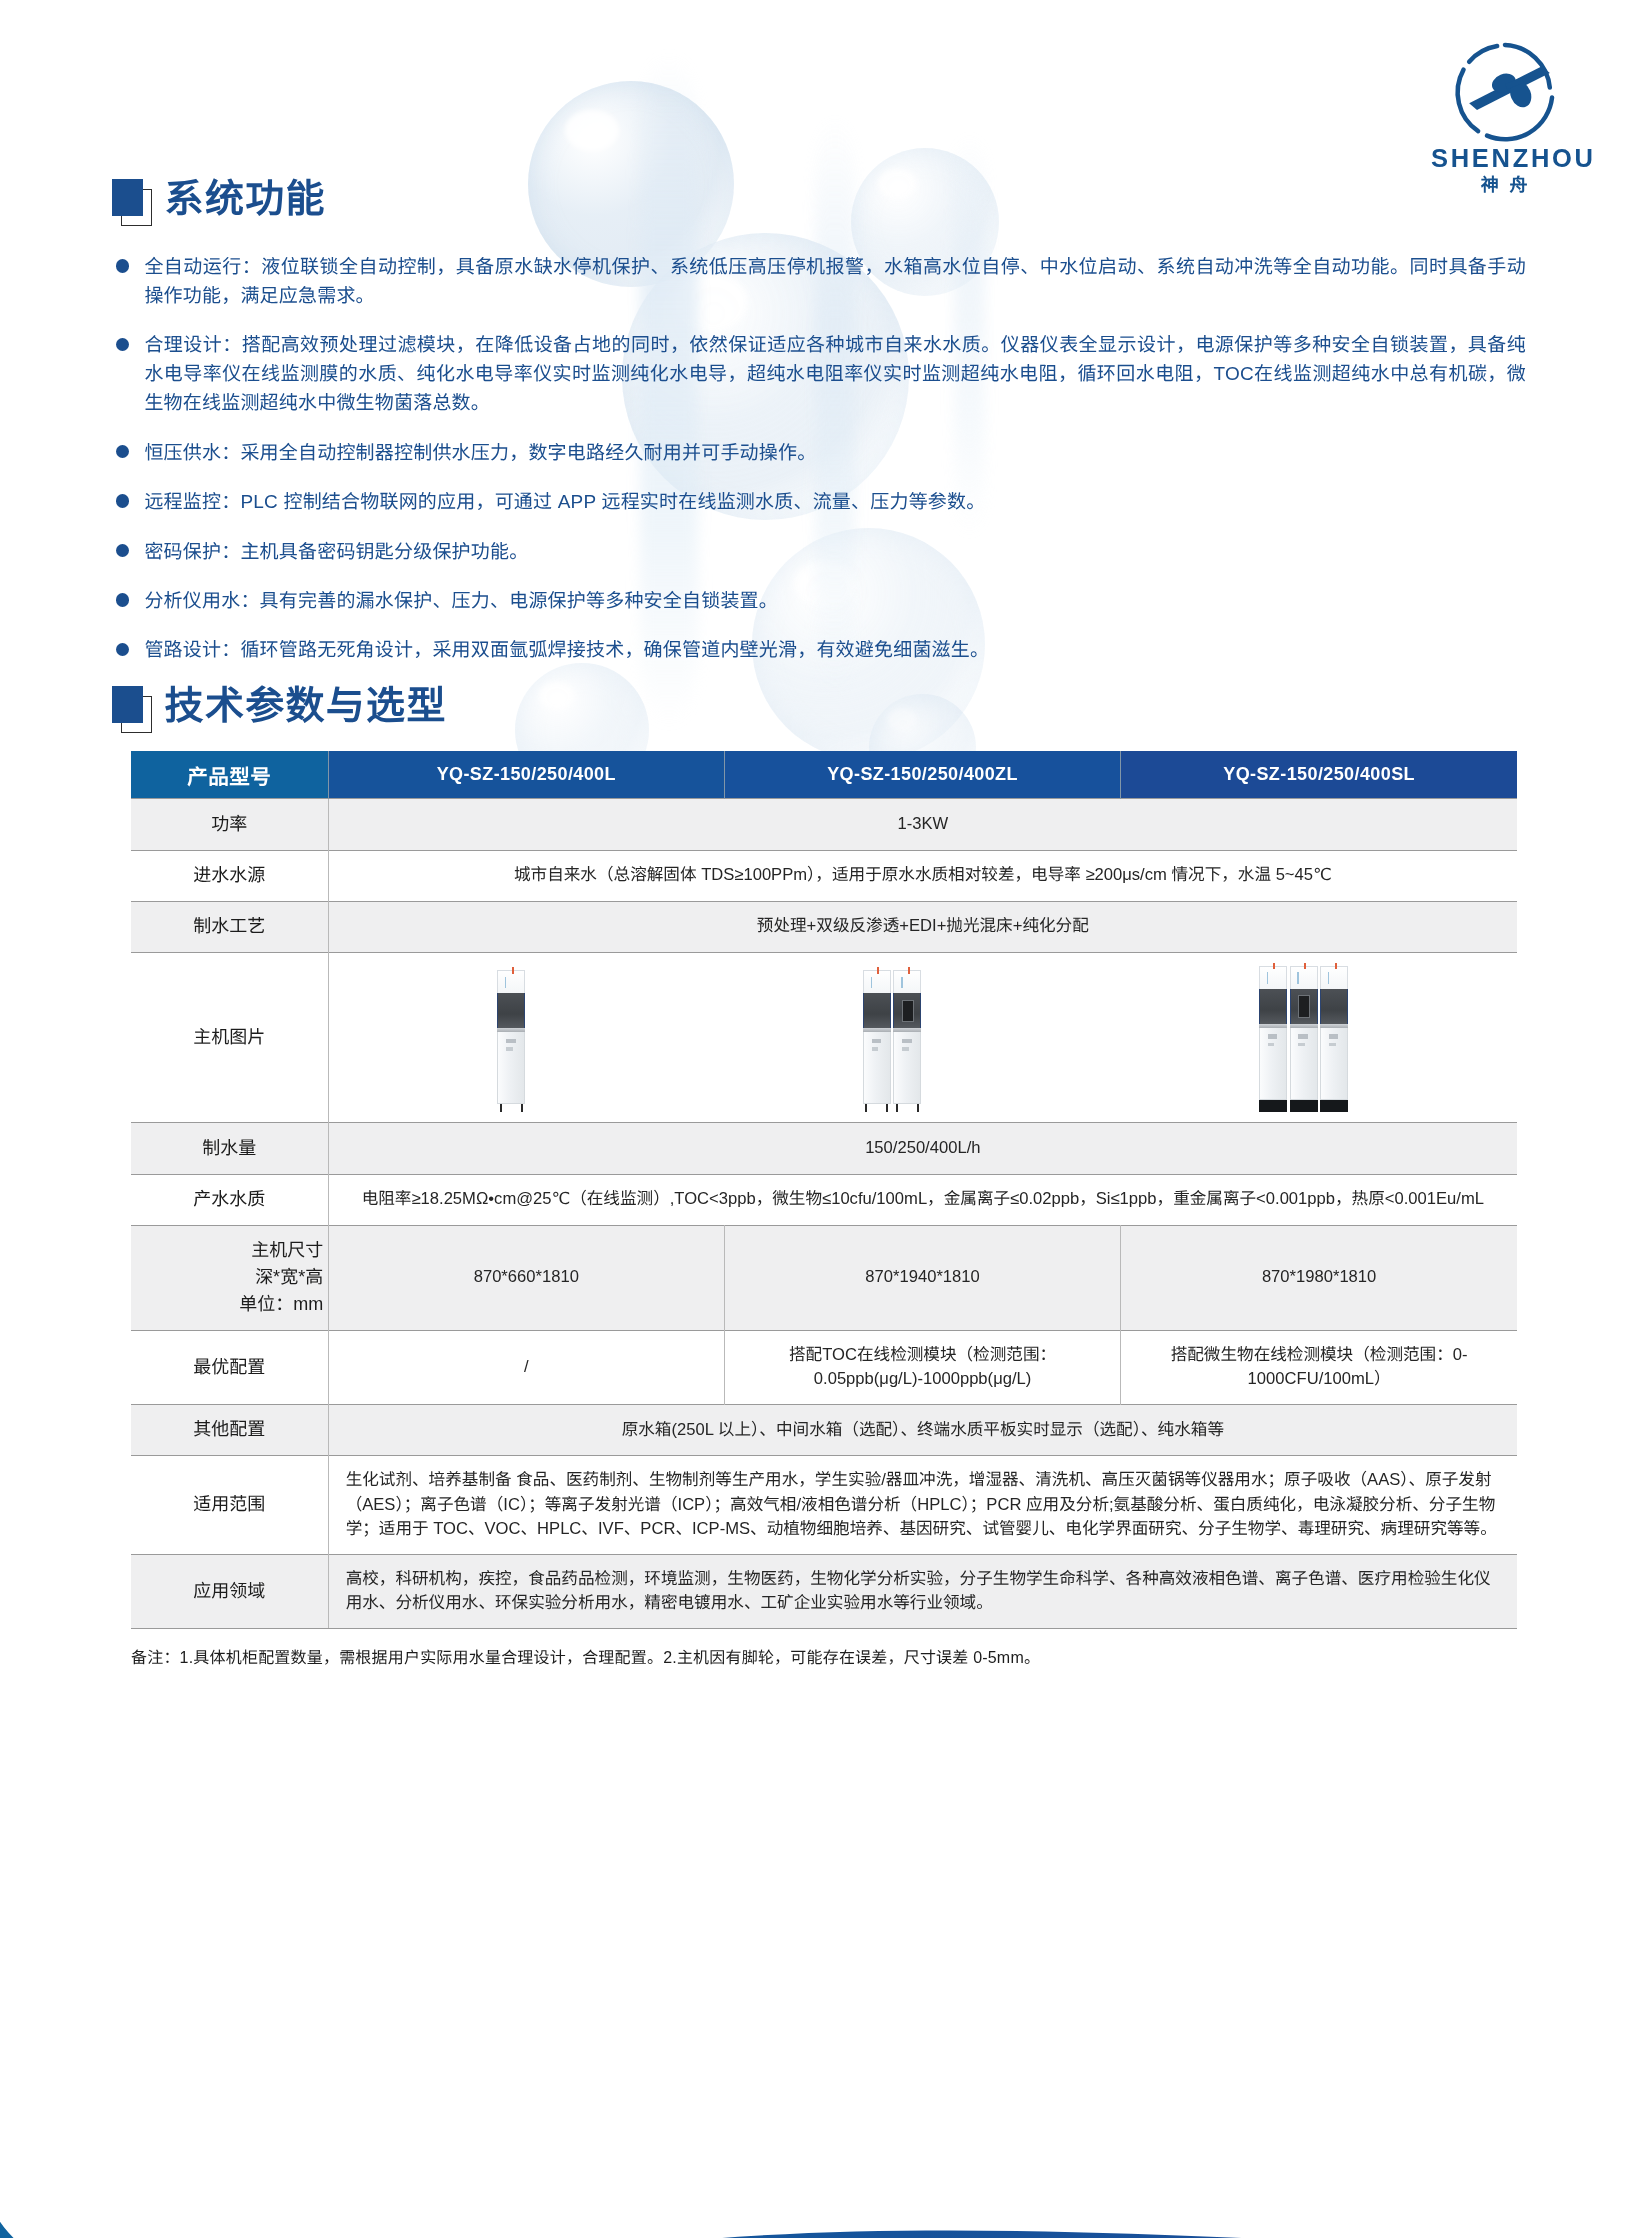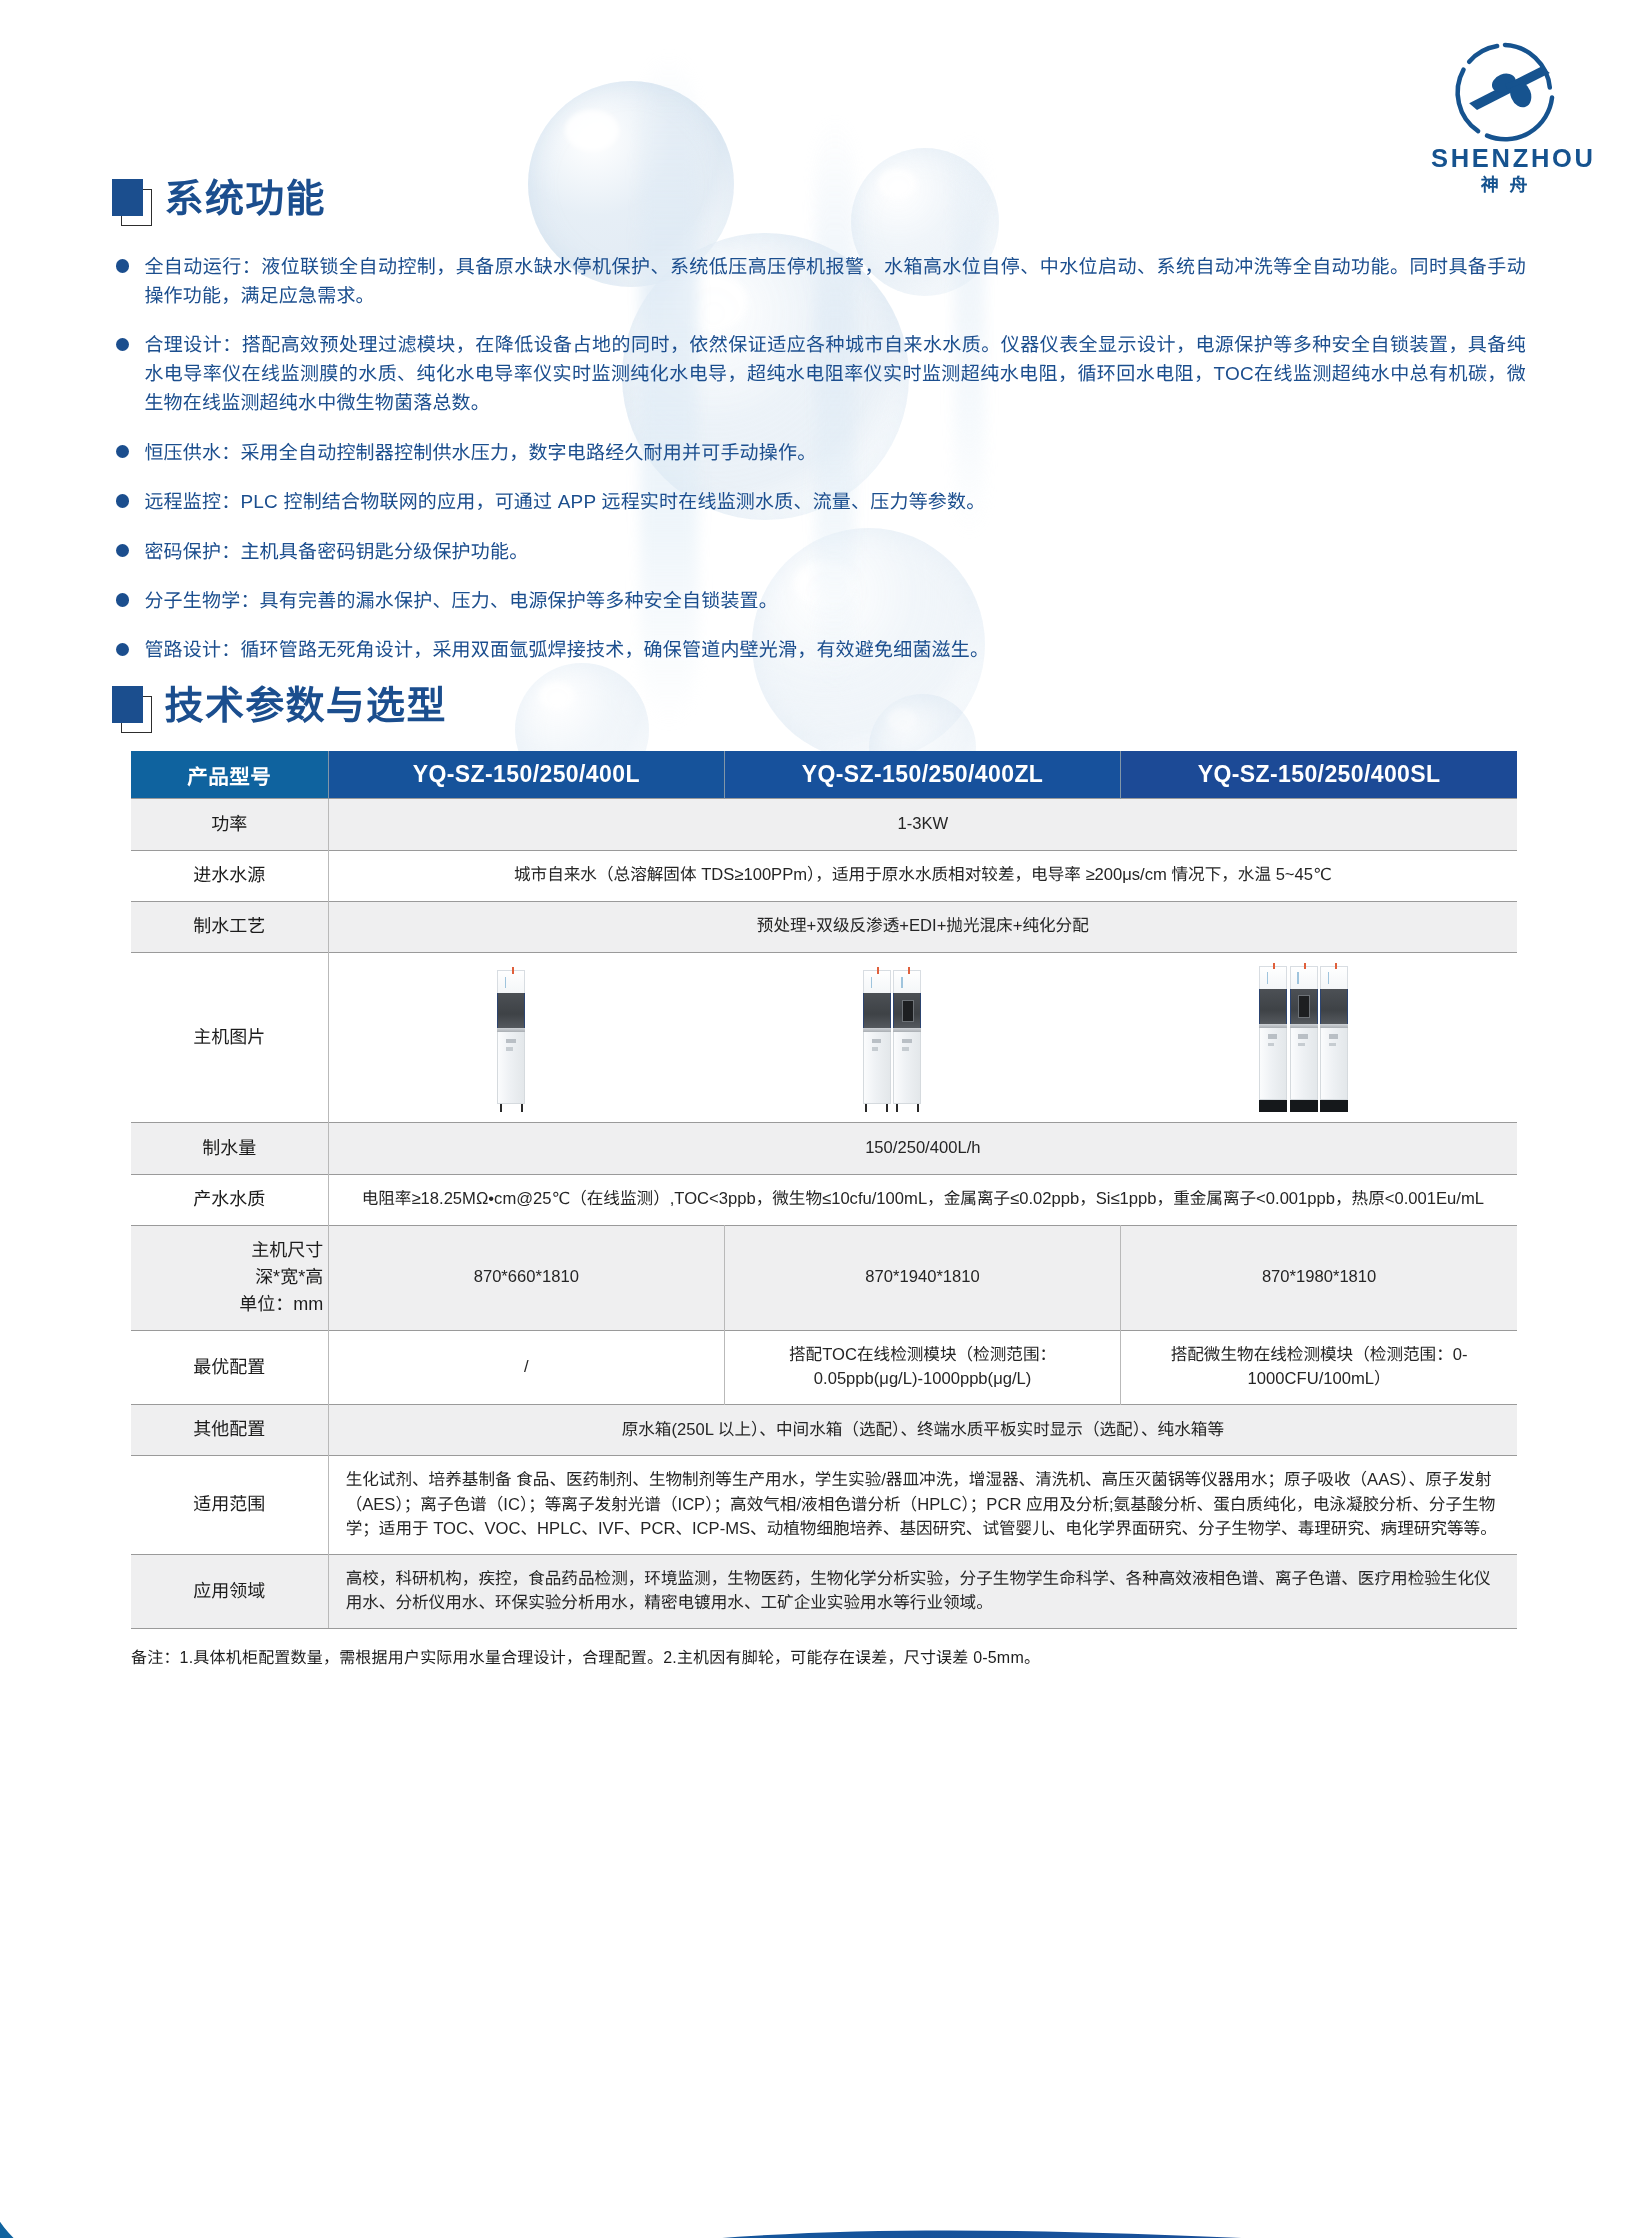--- a/index.html
+++ b/index.html
@@ -151,21 +151,21 @@
     border-collapse: collapse;
     width: 100%;
     table-layout: fixed;
     color: #2a2a2a;
   }
   table#spec-table col.c-label { width: 197px; }
   table#spec-table col.c-model { width: 396px; }
 
   #spec-table thead th {
     color: #ffffff;
-    font-size: 23px;
+    font-size: 18px;
     font-weight: 700;
     height: 48px;
     text-align: center;
     vertical-align: middle;
     border-right: 0.4px solid #8196a8;
     letter-spacing: 0.4px;
   }
   #spec-table thead th:last-child { border-right: none; }
   #spec-table thead th.th-label { background: #0f639f; font-size: 20.6px; }
   #spec-table thead th.th-m1 { background: #16539b; }
@@ -369,21 +369,21 @@
     <div class="feature-item">
       <div class="feature-bullet"></div>
       <div class="feature-text">远程监控：PLC 控制结合物联网的应用，可通过 APP 远程实时在线监测水质、流量、压力等参数。</div>
     </div>
     <div class="feature-item">
       <div class="feature-bullet"></div>
       <div class="feature-text">密码保护：主机具备密码钥匙分级保护功能。</div>
     </div>
     <div class="feature-item">
       <div class="feature-bullet"></div>
-      <div class="feature-text">分子生物学：具有完善的漏水保护、压力、电源保护等多种安全自锁装置。</div>
+      <div class="feature-text">分析仪用水：具有完善的漏水保护、压力、电源保护等多种安全自锁装置。</div>
     </div>
     <div class="feature-item">
       <div class="feature-bullet"></div>
       <div class="feature-text">管路设计：循环管路无死角设计，采用双面氩弧焊接技术，确保管道内壁光滑，有效避免细菌滋生。</div>
     </div>
   </div>
 
   <div class="section-title-row" style="margin-top:15px;">
     <div class="section-marker">
       <div class="sq-outline"></div>

